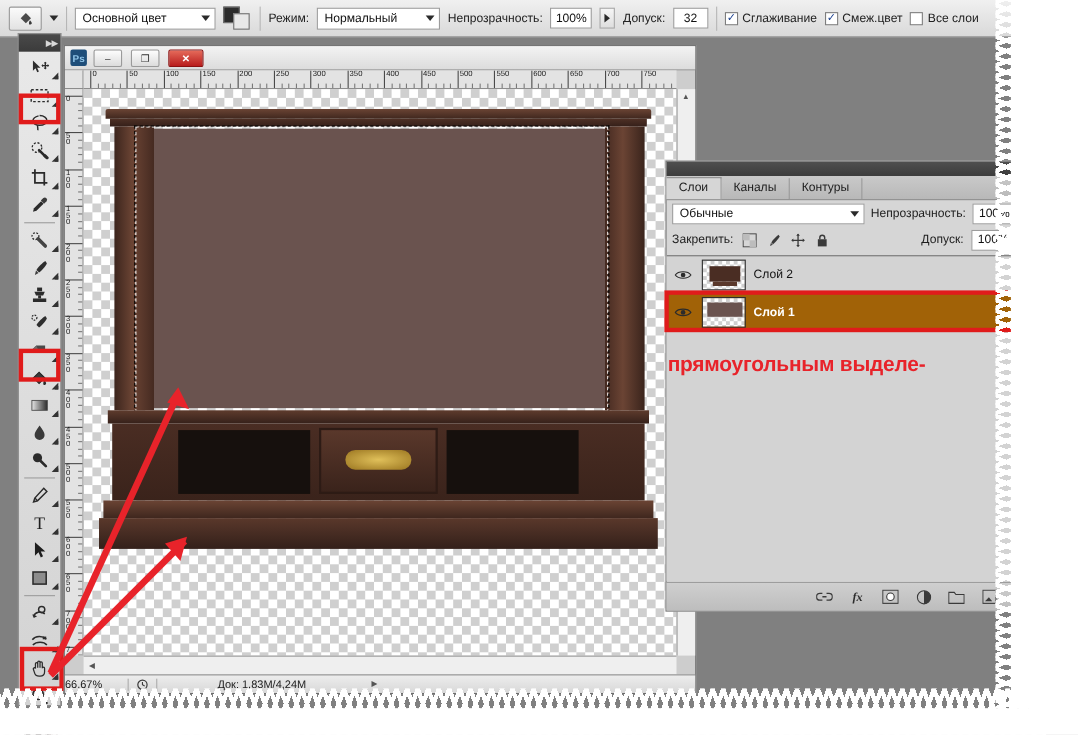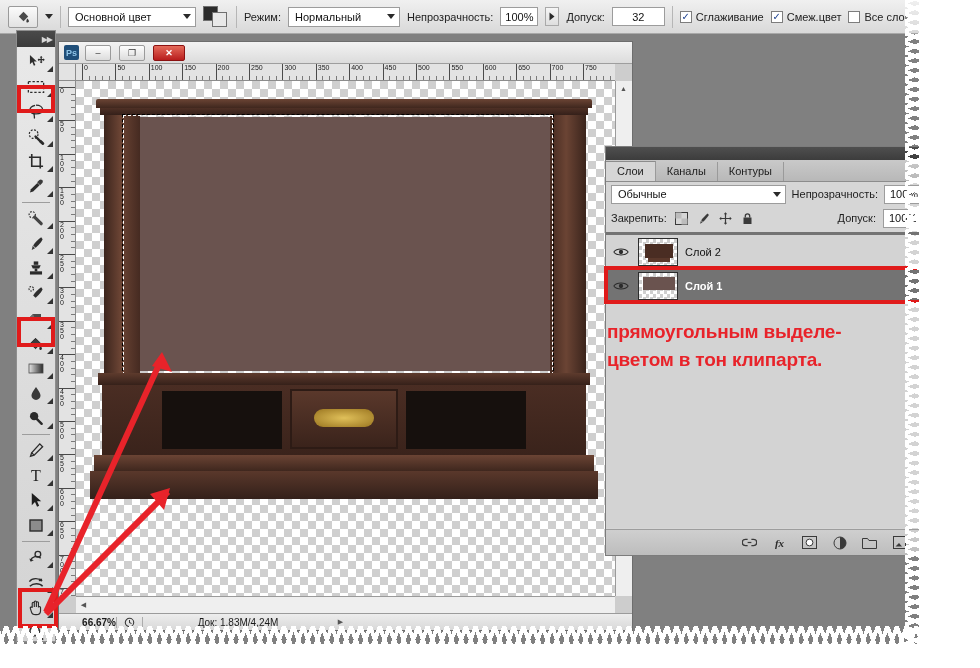--- a/index.html
+++ b/index.html
@@ -142,21 +142,21 @@
       repeating-conic-gradient(#ffffff 0% 25%, #cfcfcf 0% 50%) 0 0 / 16px 16px;
   }
   #scroll-v{position:absolute;right:0;top:39px;width:17px;bottom:34px;background:#efefef;border-left:1px solid #9b9b9b;}
   #scroll-h{position:absolute;left:17px;right:17px;bottom:17px;height:17px;background:#efefef;border-top:1px solid #9b9b9b;}
   .sb-arrow{width:15px;height:15px;display:flex;align-items:center;justify-content:center;font-size:7px;color:#555;}
   #status-bar{
     position:absolute;left:0;right:0;bottom:0;height:17px;
     background:linear-gradient(#ededed,#d8d8d8);border-top:1px solid #9b9b9b;
     display:flex;align-items:center;font-size:10px;color:#1a1a1a;
   }
-  #status-zoom{width:58px;text-align:right;border-right:1px solid #acacac;font-weight:bold;}
+  #status-zoom{width:58px;text-align:left;border-right:1px solid #acacac;}
   #status-icon{width:26px;display:flex;align-items:center;justify-content:center;border-right:1px solid #acacac;}
   #status-doc{flex:1;text-align:center;max-width:190px;}
 
   
   #artwork{position:absolute;left:14px;top:18px;width:508px;height:400px;}
   .screen-fill{position:absolute;background:#6a534f;}
   .ants{position:absolute;border:1px dashed #ffffff;outline:1px dashed #000;}
 
   
   #red-text{
@@ -175,23 +175,23 @@
     display:flex;align-items:center;justify-content:flex-end;gap:5px;padding-right:5px;}
   #lp-titlebar span{color:#cfcfcf;font-size:8px;line-height:1;}
   #lp-tabs{height:22px;background:linear-gradient(#c9c9c9,#b8b8b8);display:flex;align-items:flex-end;
     border-bottom:1px solid #8c8c8c;}
   .lp-tab{padding:3px 11px 4px;font-size:11px;color:#1d1d1d;border-right:1px solid #9a9a9a;}
   .lp-tab.active{background:#d6d6d6;border-top:1px solid #8c8c8c;}
   #lp-menu{margin-left:auto;padding:0 7px 4px;font-size:10px;color:#333;}
   #lp-blend-row{height:24px;display:flex;align-items:center;gap:6px;padding:0 5px;}
   #lp-lock-row{height:24px;display:flex;align-items:center;gap:7px;padding:0 5px;font-size:11px;color:#1d1d1d;}
   .lock-ico{width:15px;height:15px;display:flex;align-items:center;justify-content:center;}
-  #lp-list{position:absolute;left:0;right:0;top:85px;bottom:27px;background:#d3d3d3;border-top:3px solid #737373;}
+  #lp-list{position:absolute;left:0;right:0;top:85px;bottom:27px;background:#d3d3d3;border-top:1px solid #737373;}
   .layer-row{height:34px;display:flex;align-items:center;gap:7px;padding-left:5px;border-bottom:1px solid #bdbdbd;}
-  .layer-row.selected{background:#737373;}
+  .layer-row.selected{background:#a16207;}
   .eye{width:20px;height:20px;display:flex;align-items:center;justify-content:center;}
   .thumb{width:40px;height:28px;border:1px solid #2d2d2d;background:
       repeating-conic-gradient(#ffffff 0% 25%, #cfcfcf 0% 50%) 0 0 / 7px 7px;
     position:relative;overflow:hidden;}
   .layer-name{font-size:11px;color:#121212;}
   .layer-row.selected .layer-name{color:#ffffff;font-weight:bold;}
   #lp-footer{position:absolute;left:0;right:0;bottom:0;height:26px;
     background:linear-gradient(#cfcfcf,#bdbdbd);border-top:1px solid #9d9d9d;
     display:flex;align-items:center;justify-content:flex-end;gap:15px;padding-right:12px;}
   .foot-ico{width:15px;height:15px;display:flex;align-items:center;justify-content:center;font-size:11px;color:#2c2c2c;}
@@ -225,21 +225,21 @@
   <div class="combo" style="width:112px">
     <span>Нормальный</span>
     <span class="caret-sm"></span>
   </div>
   <span>Непрозрачность:</span>
   <div class="num-box" style="width:38px">100%</div>
   <div class="spin">
       <span class="caret-sm" style="transform:rotate(-90deg)"></span>
     </div>
   <span>Допуск:</span>
-  <div class="num-box" style="width:53px">32</div>
+  <div class="num-box" style="width:32px">32</div>
   <div class="ob-sep"></div>
   <div class="chk-wrap">
     <span class="chk">✓</span>
     <span>Сглаживание</span>
   </div>
   <div class="chk-wrap">
     <span class="chk">✓</span>
     <span>Смеж.цвет</span>
   </div>
   <div class="chk-wrap">
@@ -840,21 +840,20 @@
       <svg width="12" height="14" viewBox="0 0 12 14">
           <path d="M1.5 3.5 h9 l-1 9.5 h-7z" fill="none" stroke="#3a3a3a"></path>
           <path d="M0.5 3 h11 M4 3 V1.4 h4 V3" fill="none" stroke="#3a3a3a"></path>
         </svg>
     </span>
   </div>
 </div>
 
 <div id="red-text">
   <div>прямоугольным выделе-</div>
-  <div>цветом в тон клипарта.</div>
 </div>
 
 <svg class="arrow" style="left:0;top:0;width:980px;height:668px;pointer-events:none;">
   <g>
     <line x1="46" y1="612" x2="162" y2="358" stroke="#e8232a" stroke-width="6"></line>
     <polygon points="162,352 172,372 152,366" fill="#e8232a"></polygon>
   </g>
   <g>
     <line x1="46" y1="614" x2="168" y2="492" stroke="#e8232a" stroke-width="6"></line>
     <polygon points="170,488 164,510 150,494" fill="#e8232a"></polygon>

